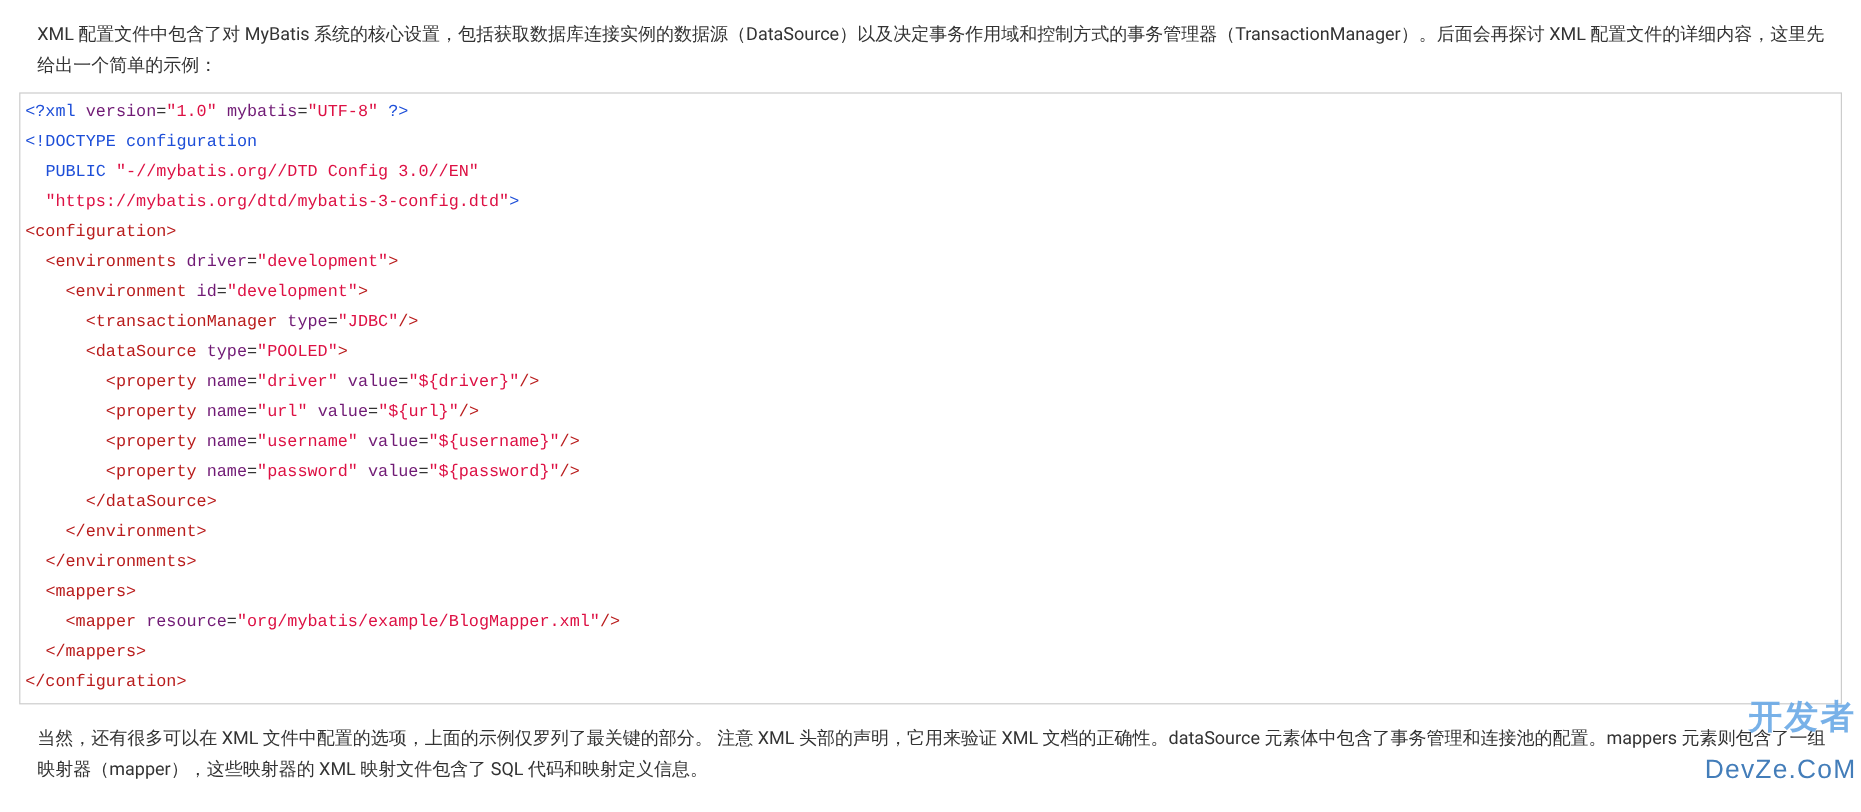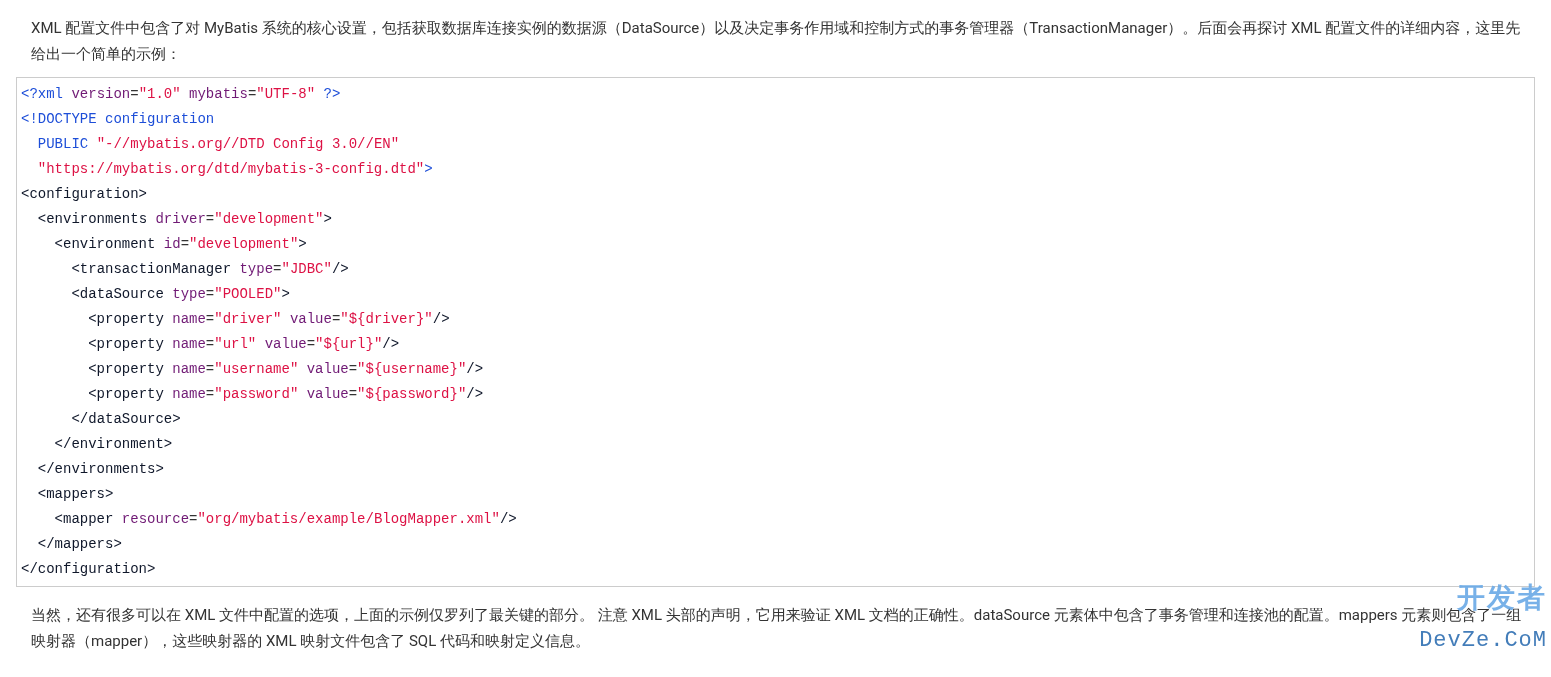--- a/index.html
+++ b/index.html
@@ -23,21 +23,21 @@
     font-family: Consolas, Menlo, Monaco, "Courier New", monospace;
     font-size: 14px;
     line-height: 25px;
     overflow-x: auto;
     margin: 8px 0 16px 0;
     white-space: pre;
     color: #333;
   }
   
   .pi   { color: #1d4ed8; } 
-  .tag  { color: #0f172a; } 
+  .tag  { color: #b91c1c; } 
   .attr { color: #701a75; } 
   .str  { color: #d14;    } 
   .watermark {
     position: fixed;
     right: 4px;
     bottom: 18px;
     text-align: right;
     pointer-events: none;
     opacity: 0.9;
     font-family: "Segoe UI", Arial, sans-serif;
@@ -45,21 +45,20 @@
   .watermark .line1 {
     font-size: 28px;
     font-weight: 600;
     color: #6aa9e6;
     letter-spacing: 2px;
   }
   .watermark .line2 {
     font-size: 22px;
     color: #2f6fb2;
     letter-spacing: 1px;
-    font-family: Liberation Mono, monospace;
   }
 </style>
 </head>
 <body>
 
 <p class="paragraph">XML 配置文件中包含了对 MyBatis 系统的核心设置，包括获取数据库连接实例的数据源（DataSource）以及决定事务作用域和控制方式的事务管理器（TransactionManager）。后面会再探讨 XML 配置文件的详细内容，这里先给出一个简单的示例：</p>
 
 <pre class="code-block"><span class="pi">&lt;?xml</span> <span class="attr">version</span>=<span class="str">"1.0"</span> <span class="attr">mybatis</span>=<span class="str">"UTF-8"</span> <span class="pi">?&gt;</span>
 <span class="pi">&lt;!DOCTYPE configuration</span>
   <span class="pi">PUBLIC</span> <span class="str">"-//mybatis.org//DTD Config 3.0//EN"</span>

